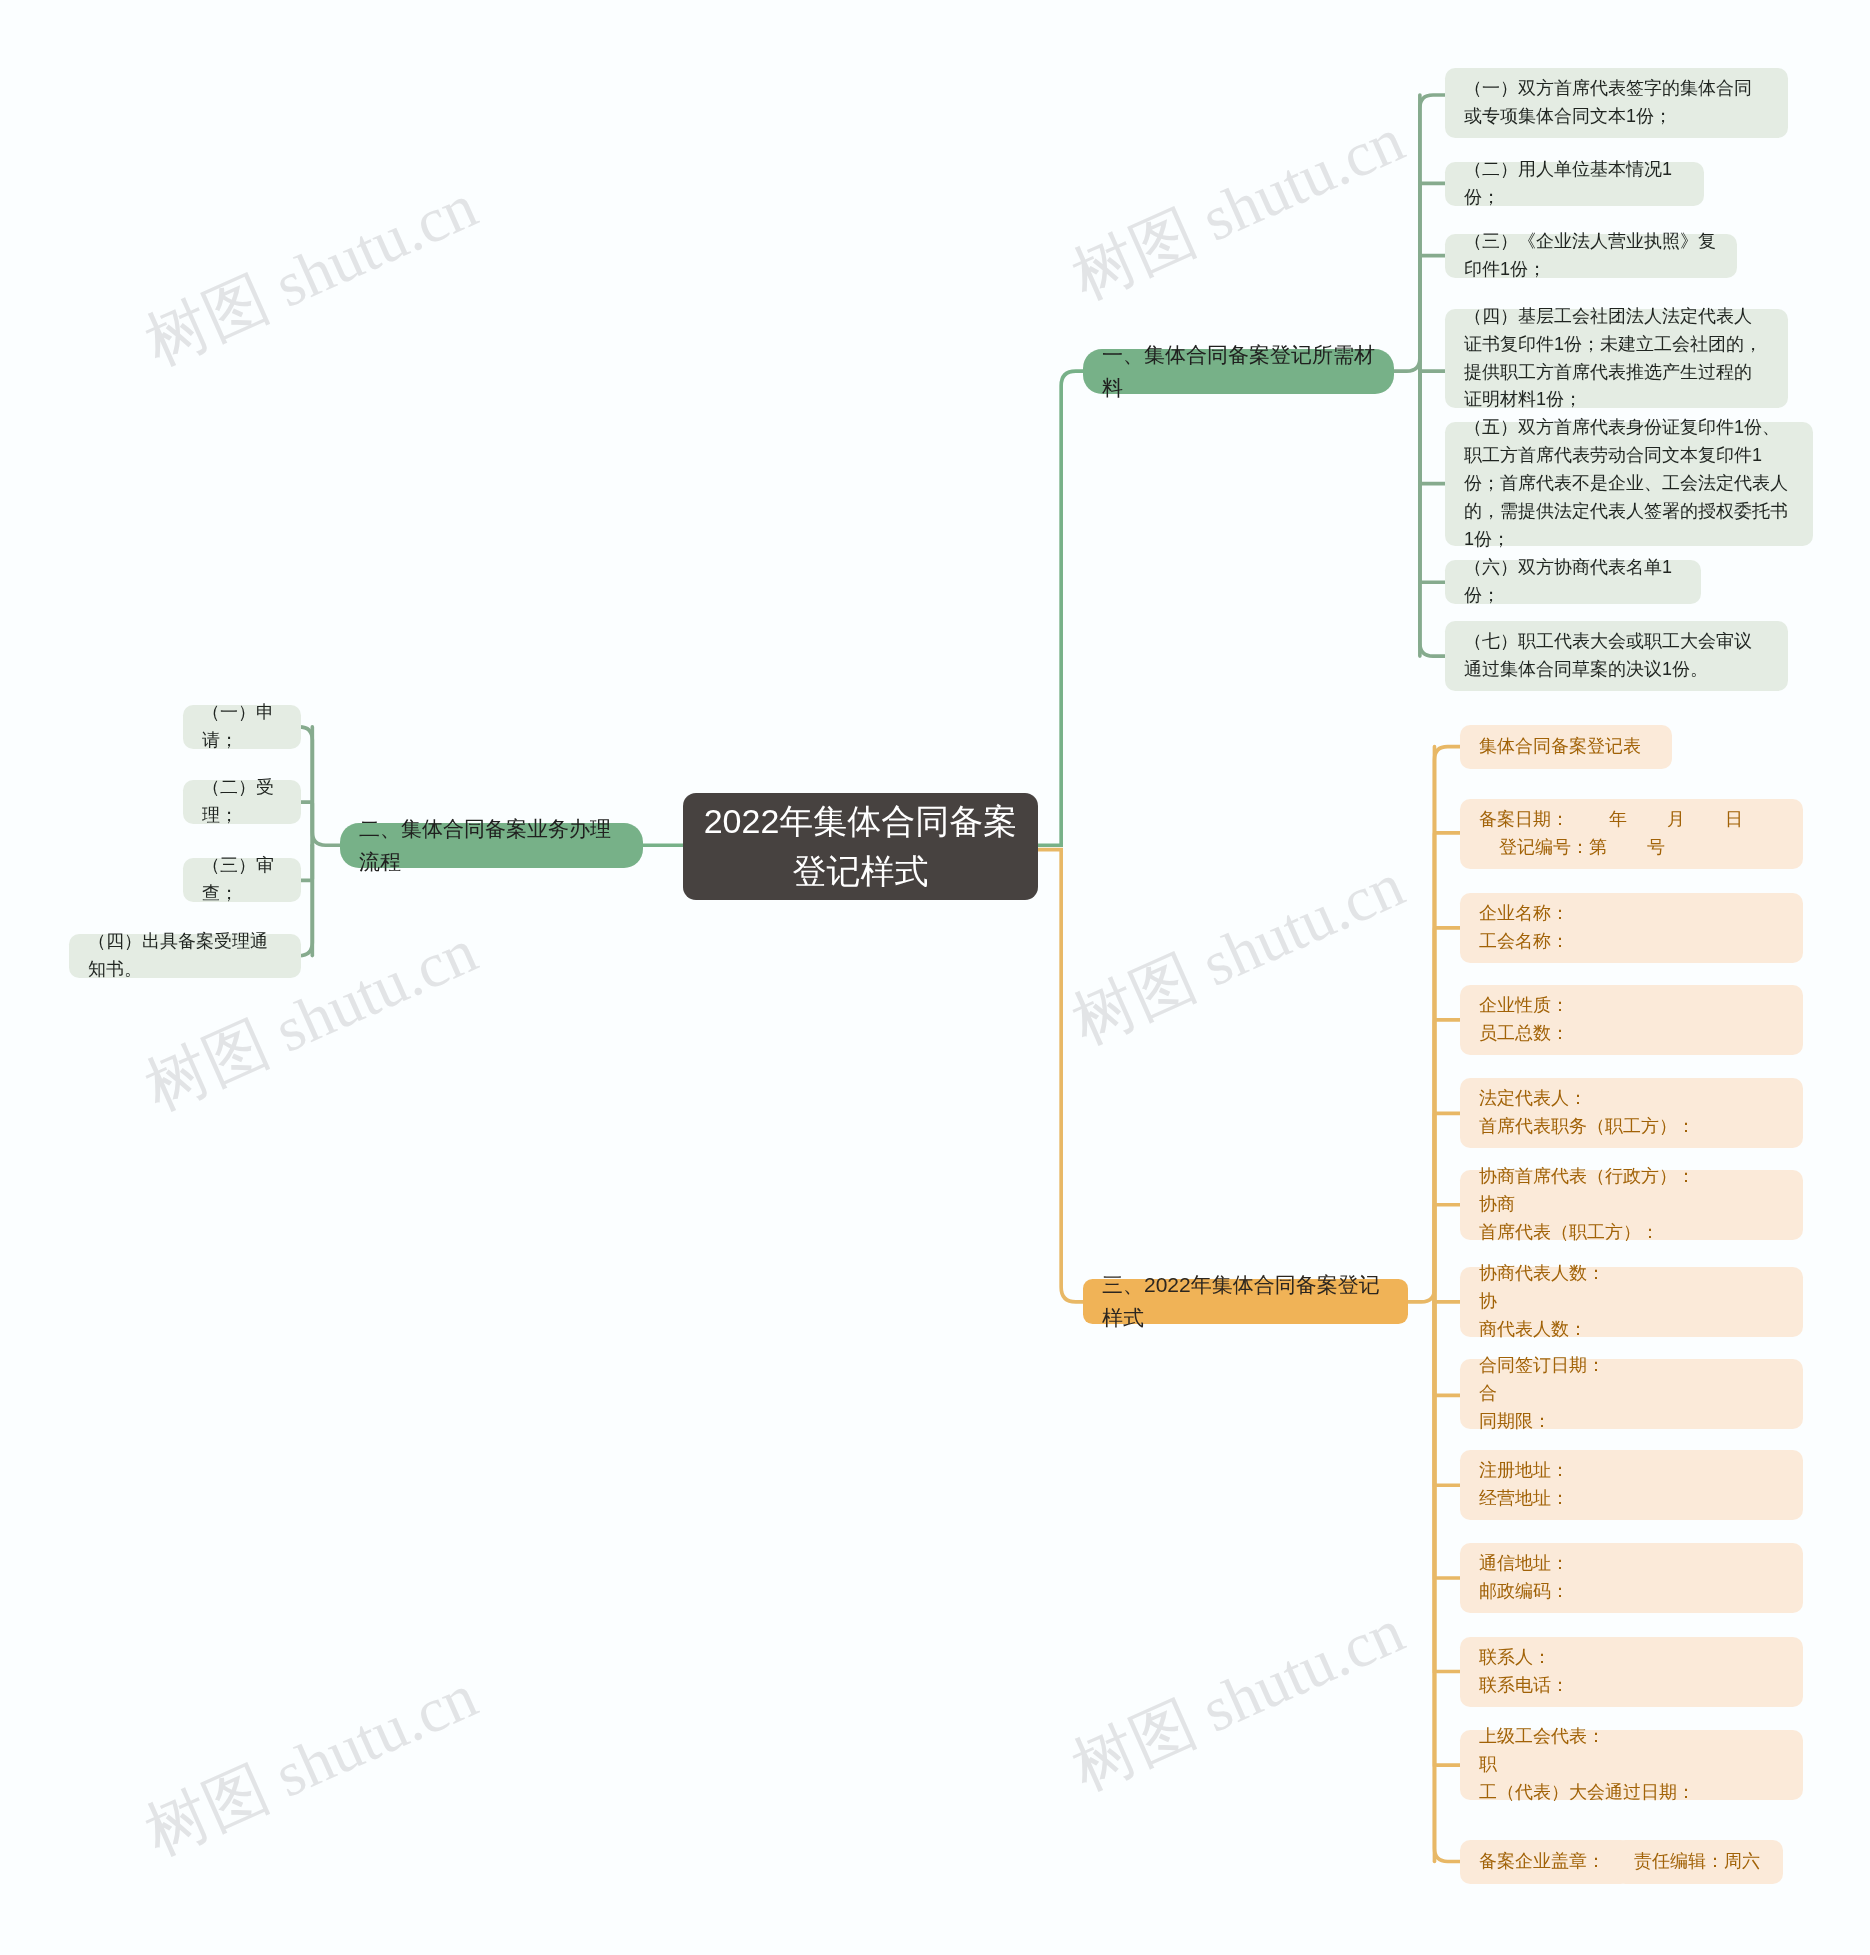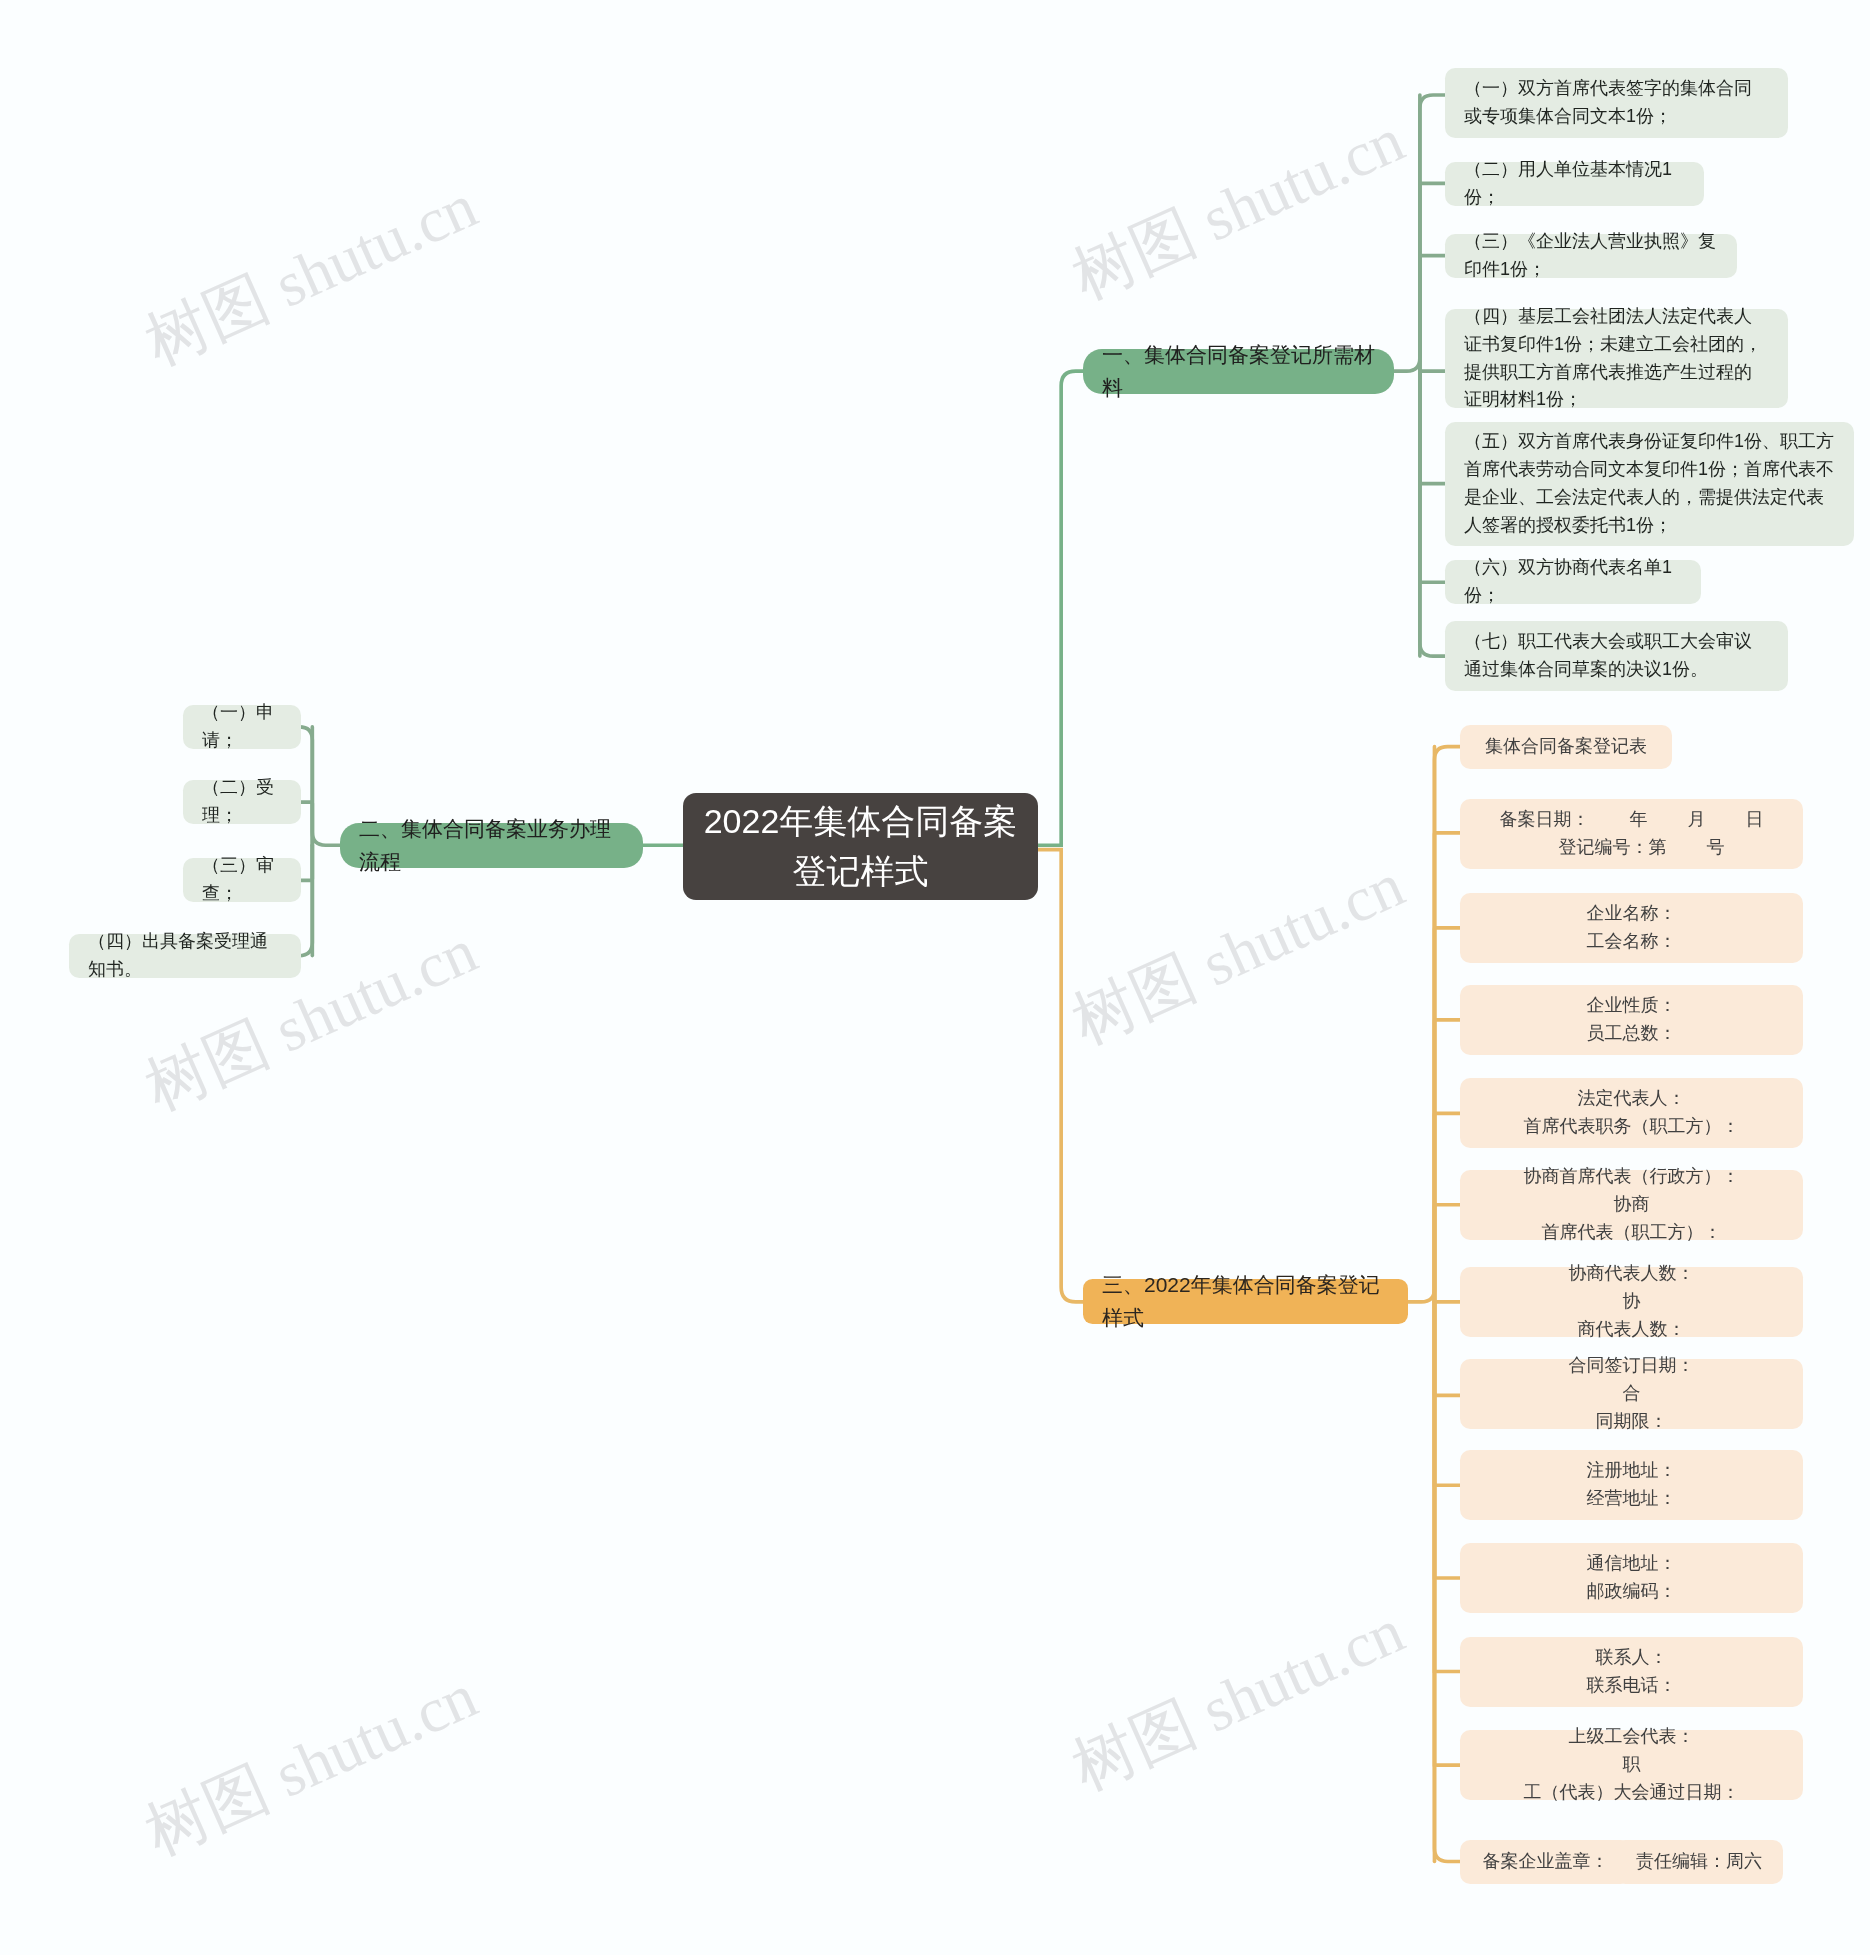--- a/index.html
+++ b/index.html
@@ -67,25 +67,24 @@
 
   .leaf-green{
     background:#e4ece3;
     color:#1f2420;
     font-size:18px;
     padding:19px 19px;
     border-radius:10.2px;
   }
   .leaf-orange{
     background:#fbead9;
-    color:#404040;
+    color:#a16207;
     font-size:18px;
     padding:12.4px 19px;
     border-radius:10.2px;
-    text-align:center;
   }
 
   .node span{display:block;width:100%;}
 </style>
 </head>
 <body>
 
 <div id="canvas">
 
   <div class="wm" style="left:132px;top:307px;">树图 shutu.cn</div>
@@ -151,21 +150,21 @@
   </div>
   <div class="node leaf-green" style="left:1445px;top:162px;width:259px;height:44px;">
     <span>（二）用人单位基本情况1份；</span>
   </div>
   <div class="node leaf-green" style="left:1445px;top:234px;width:292px;height:44px;">
     <span>（三）《企业法人营业执照》复印件1份；</span>
   </div>
   <div class="node leaf-green" style="left:1445px;top:309px;width:343px;height:99px;">
     <span>（四）基层工会社团法人法定代表人证书复印件1份；未建立工会社团的，提供职工方首席代表推选产生过程的证明材料1份；</span>
   </div>
-  <div class="node leaf-green" style="left:1445px;top:422px;width:409px;height:124px;">
+  <div class="node leaf-green" style="left:1445px;top:422px;width:368px;height:124px;">
     <span>（五）双方首席代表身份证复印件1份、职工方首席代表劳动合同文本复印件1份；首席代表不是企业、工会法定代表人的，需提供法定代表人签署的授权委托书1份；</span>
   </div>
   <div class="node leaf-green" style="left:1445px;top:560px;width:256px;height:44px;">
     <span>（六）双方协商代表名单1份；</span>
   </div>
   <div class="node leaf-green" style="left:1445px;top:621px;width:343px;height:70px;">
     <span>（七）职工代表大会或职工大会审议通过集体合同草案的决议1份。</span>
   </div>
 
   <div class="node branch-green" style="left:340px;top:823px;width:303px;height:45px;">

